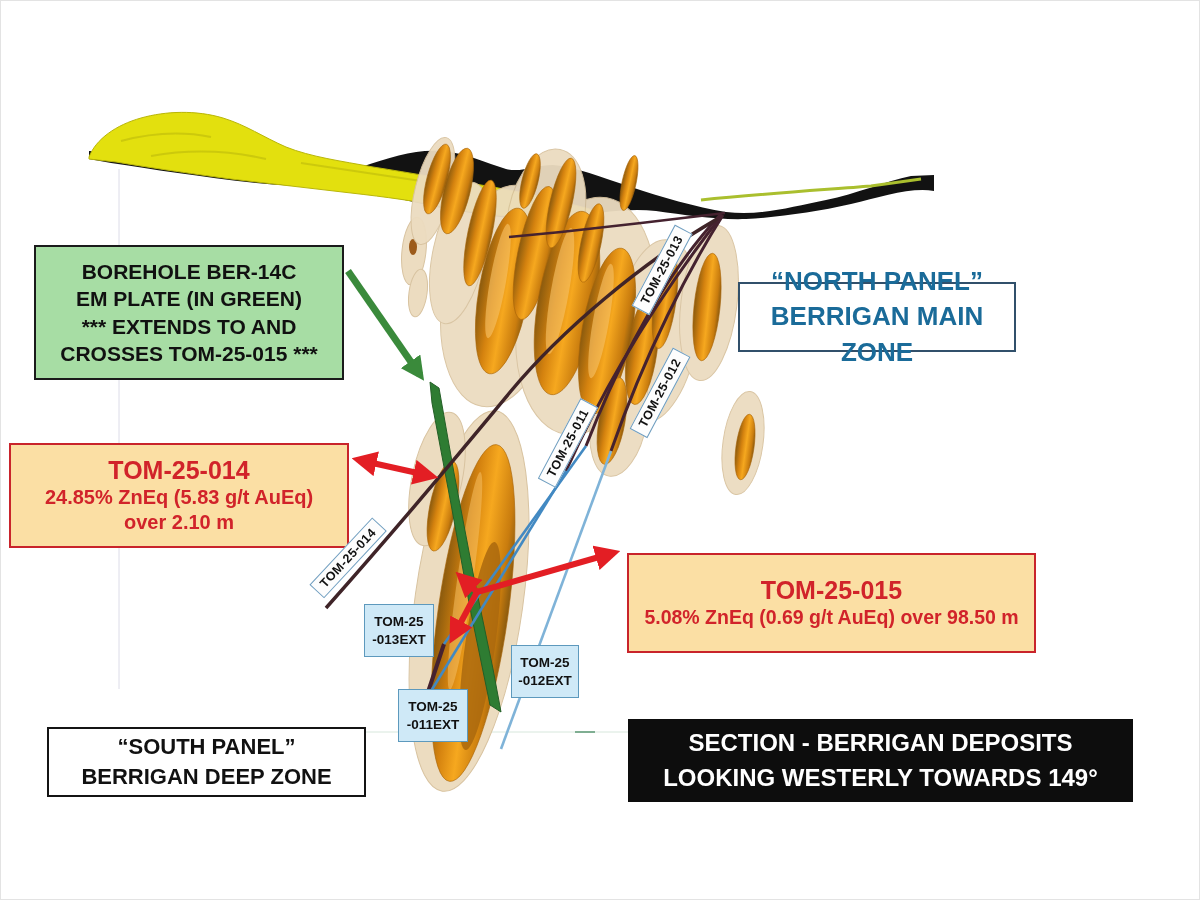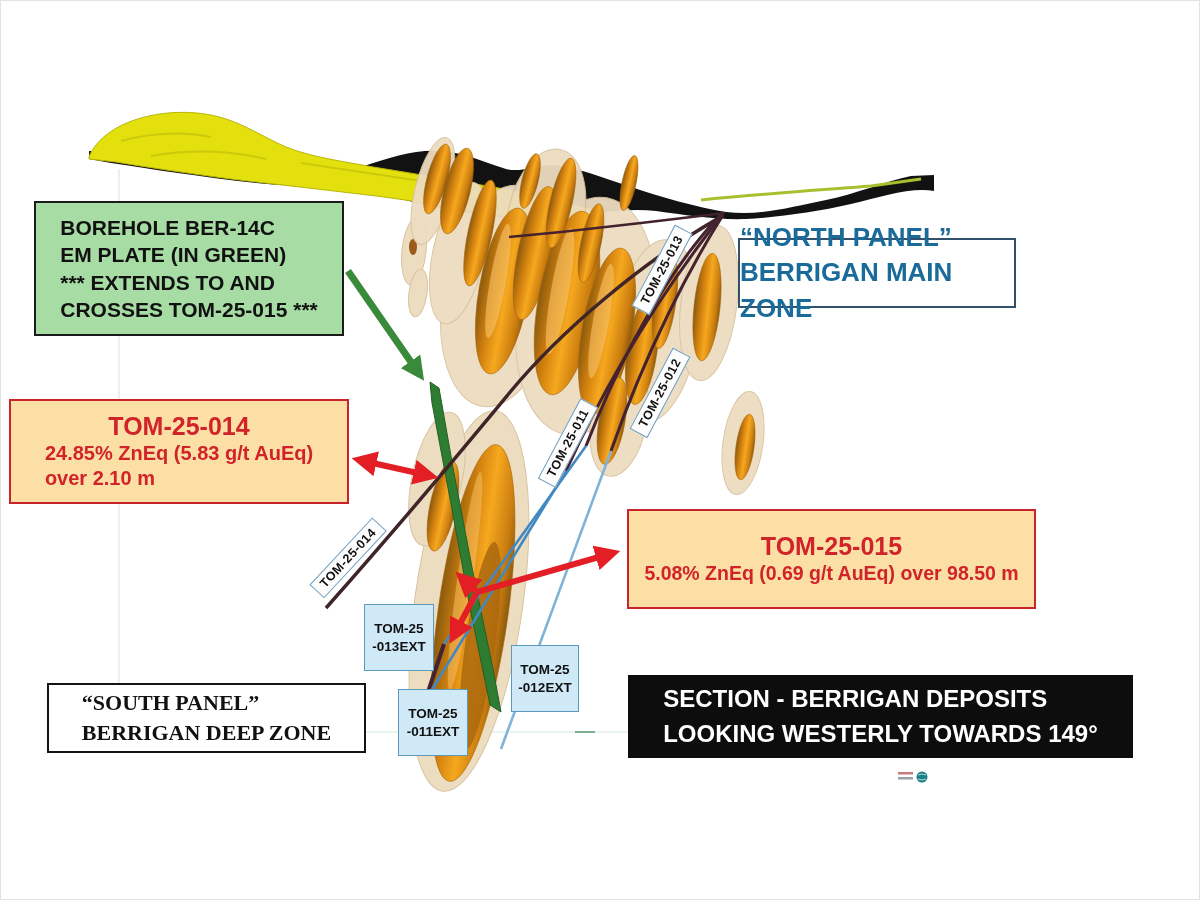--- a/index.html
+++ b/index.html
@@ -4,40 +4,40 @@
 <style>
   html,body{margin:0;padding:0;background:#fff;}
   #slide{
     position:relative;width:1198px;height:898px;background:#ffffff;
     border:1px solid #e3e3e3;overflow:hidden;
     font-family:"Liberation Sans", sans-serif;
   }
   #scene{position:absolute;left:0;top:0;width:1200px;height:900px;}
   .pre{white-space:pre-line;}
   .box{position:absolute;box-sizing:border-box;display:flex;align-items:center;justify-content:center;
-       font-weight:700;}
+       text-align:center;font-weight:700;margin-top:44px;}
   .callout-green{left:33px;top:200px;width:310px;height:135px;background:#a7dda4;border:2px solid #1b1b1b;
        color:#111;font-size:21px;line-height:1.3;}
   .callout-orange{background:#fbdfa4;border:2px solid #c9242b;color:#d1232a;flex-direction:column;}
   .callout-tom14{left:8px;top:398px;width:340px;height:105px;}
   .callout-tom15{left:626px;top:508px;width:409px;height:100px;}
   .callout-title{font-size:25px;line-height:1.15;}
   .callout-body{font-size:20px;line-height:1.25;}
   .callout-tom15 .callout-body{font-size:19.5px;white-space:nowrap;}
   .panel-north{left:737px;top:237px;width:278px;height:70px;background:#ffffff;border:2px solid #31506b;
        color:#1a6b99;font-size:26px;line-height:1.35;}
   .panel-south{left:46px;top:682px;width:319px;height:70px;background:#ffffff;border:2px solid #141414;
-       color:#111;font-size:22px;line-height:1.35;font-family:Liberation Serif, serif;}
+       color:#111;font-size:22px;line-height:1.35;}
   .banner-black{left:627px;top:674px;width:505px;height:83px;background:#0d0d0d;color:#ffffff;
        font-size:24px;line-height:1.45;}
   .drill-label{position:absolute;background:#fdfdfd;border:1.5px solid #6f9ec0;color:#111;
        font-size:12.5px;font-weight:700;letter-spacing:.5px;padding:2px 7px;white-space:nowrap;
        transform-origin:center center;}
   .ext-label{position:absolute;box-sizing:border-box;background:#cfe9f7;border:1.5px solid #5d99bd;color:#111;
-       font-size:13.5px;font-weight:700;line-height:1.3;text-align:center;padding:15px 4px;}
+       font-size:13.5px;font-weight:700;line-height:1.3;text-align:center;padding:8px 4px;}
 </style>
 </head>
 <body>
 
 <div id="slide">
 
   <svg id="scene" viewBox="0 0 1200 900">
     <defs>
       <linearGradient id="ore" x1="0" y1="0" x2="1" y2="0">
         <stop offset="0" stop-color="#8a5a0e"></stop>

